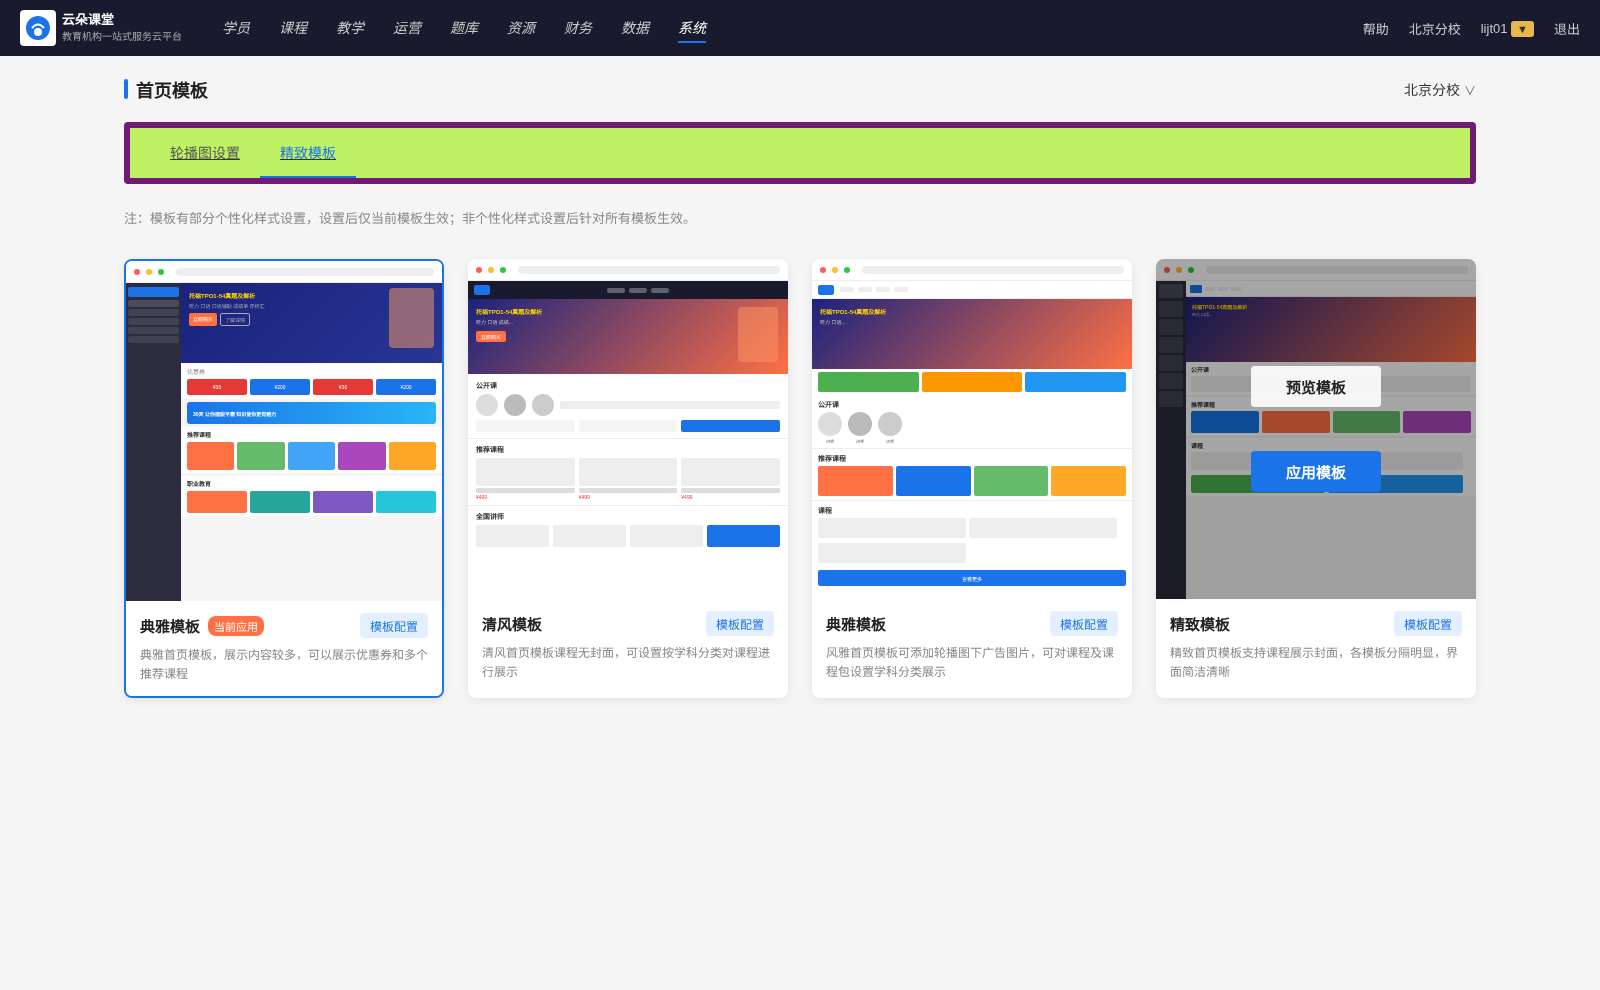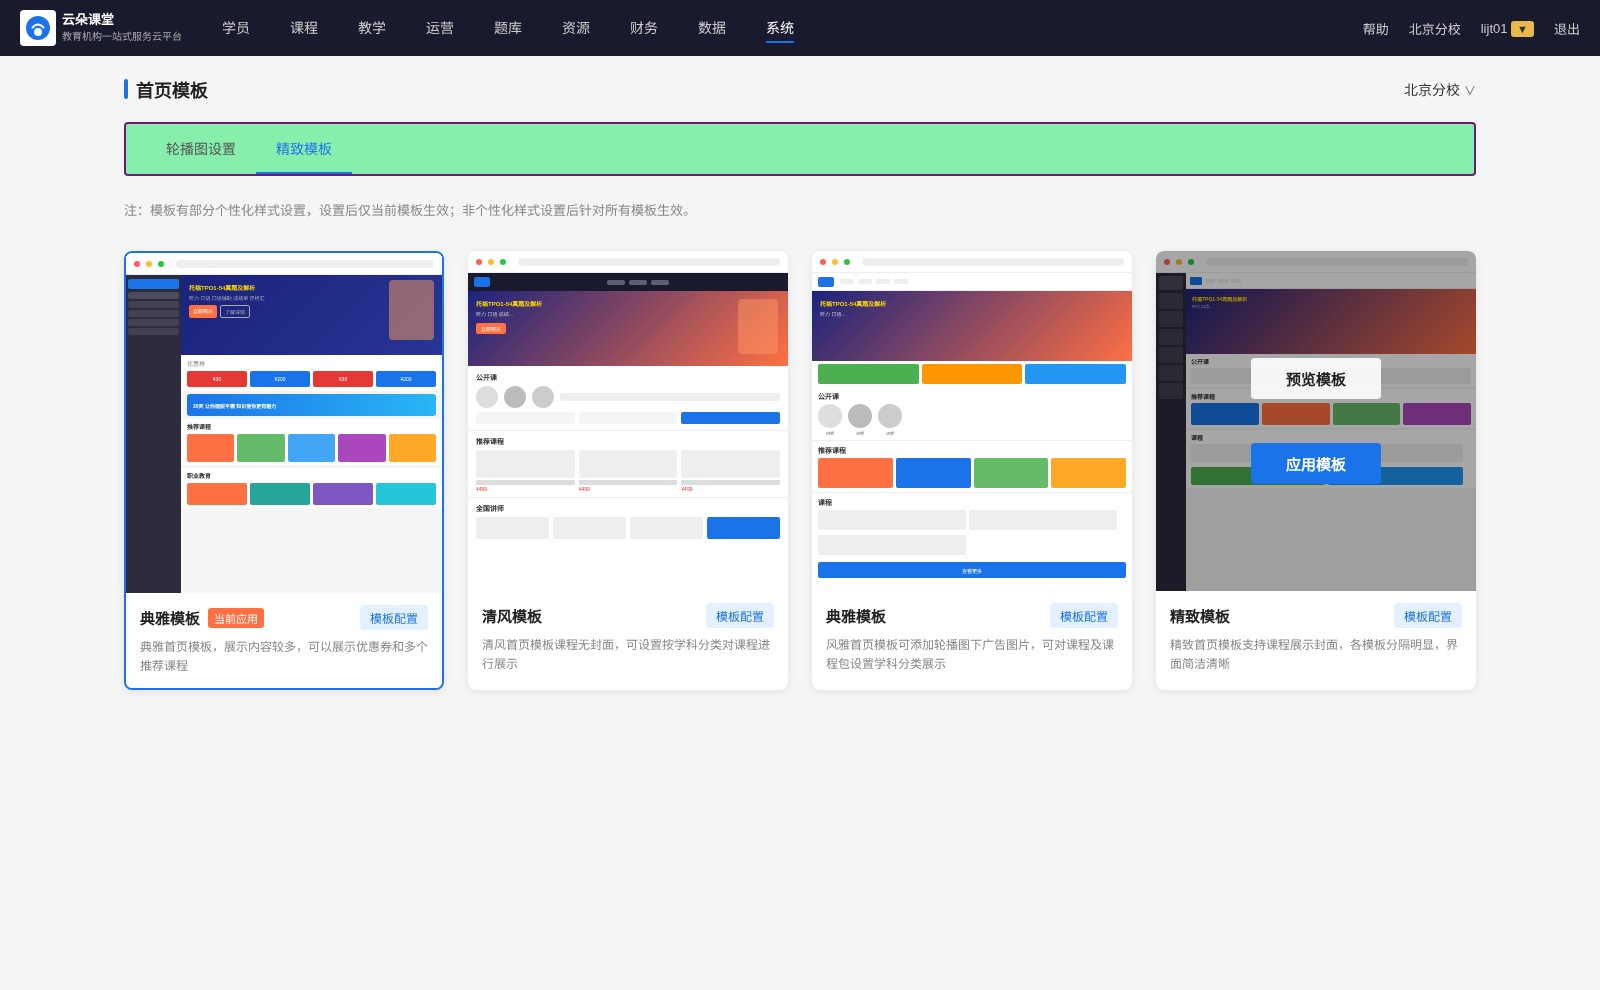--- a/index.html
+++ b/index.html
@@ -37,22 +37,23 @@
     }
     .brand-text {
       font-size: 11px;
       color: #aaa;
       line-height: 1.3;
     }
     .brand-text strong { color: #fff; font-size: 13px; display: block; }
     .nav-items {
       display: flex;
       align-items: flex-end;
-      gap: 40px;
+      gap: 29px;
       flex: 1;
+      font-style: italic;
     }
     .nav-item {
       color: #ccc;
       font-size: 14px;
       cursor: pointer;
       padding: 4px 0;
       border-bottom: 2px solid transparent;
       transition: color 0.2s;
     }
     .nav-item.active {
@@ -110,25 +111,26 @@
       align-items: center;
       gap: 4px;
       font-size: 14px;
       color: #333;
       cursor: pointer;
     }
     .chevron-icon { font-size: 12px; color: #666; }
 
     
     .tabs-container {
-      background: #86efac;
+      background: #bef264;
       border-radius: 4px;
       padding: 0 20px;
       margin-bottom: 16px;
-      border: 2px solid #701a75;
+      border: 6px solid #701a75;
+      text-decoration: underline;
     }
     .tabs {
       display: flex;
       gap: 0;
     }
     .tab {
       padding: 14px 20px;
       font-size: 14px;
       cursor: pointer;
       border-bottom: 2px solid transparent;
@@ -228,21 +230,21 @@
     .card-name {
       font-size: 15px;
       font-weight: bold;
       color: #222;
     }
     .badge-current {
       background: #ff7043;
       color: #fff;
       font-size: 11px;
       padding: 2px 6px;
-      border-radius: 3px;
+      border-radius: 8px;
       white-space: nowrap;
       font-family: Liberation Serif, serif;
     }
     .btn-config {
       background: #e3f0ff;
       color: #1a73e8;
       font-size: 12px;
       padding: 4px 10px;
       border-radius: 4px;
       border: none;

